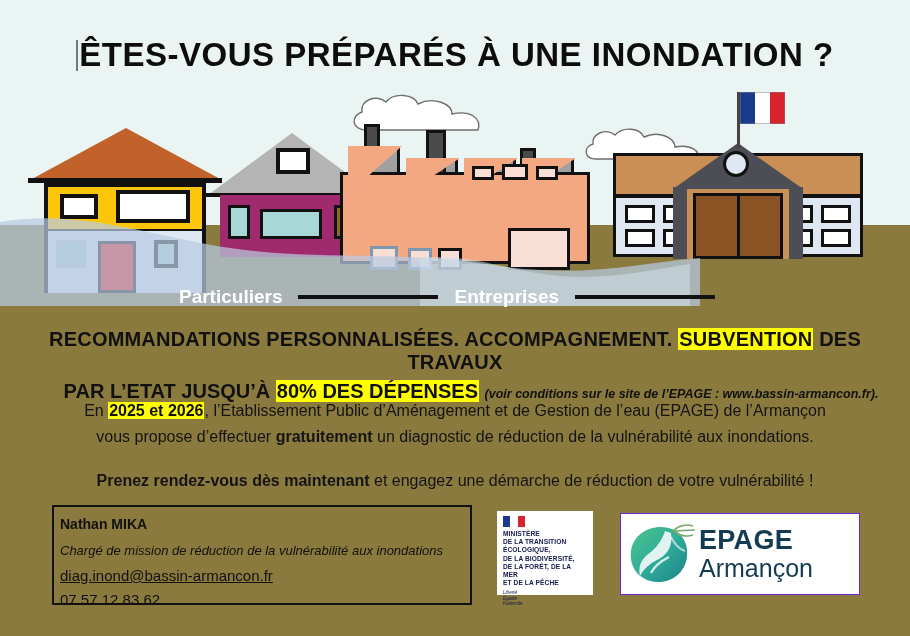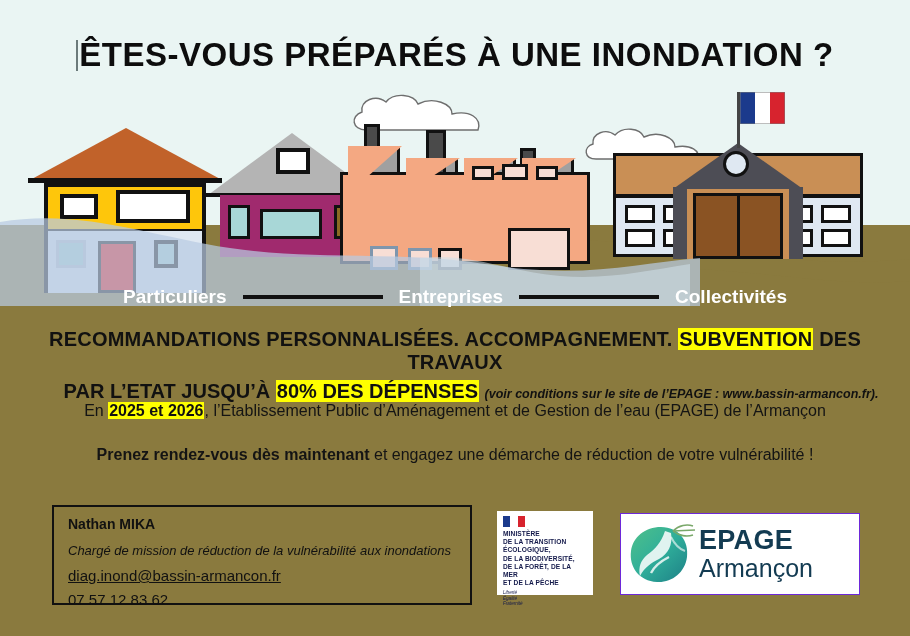--- a/index.html
+++ b/index.html
@@ -113,21 +113,21 @@
   .cond{font-size:12.5px;font-style:italic;font-weight:700;}
 
   
   .para{position:absolute;left:0;top:398px;width:910px;text-align:center;z-index:30;
     color:#141414;font-size:16px;line-height:26px;}
   .para .p2{margin-top:18px;}
   .b{font-weight:700;}
 
   
   .contact{position:absolute;left:52px;top:505px;width:420px;height:100px;
-    border:2px solid #111;box-sizing:border-box;padding:9px 14px;z-index:30;}
+    border:2px solid #111;box-sizing:border-box;padding:9px 6px;z-index:30;}
   .contact .nm{font-size:14px;font-weight:700;color:#111;}
   .contact .role{font-size:13px;font-style:italic;color:#111;margin-top:11px;}
   .contact .mail{font-size:15px;color:#111;margin-top:9px;text-decoration:underline;}
   .contact .tel{font-size:15px;color:#111;margin-top:7px;}
 
   
   .minis{position:absolute;left:497px;top:511px;width:96px;height:84px;background:#ffffff;z-index:30;
     padding:5px 6px;box-sizing:border-box;}
   .minis .fl{width:22px;height:11px;display:flex;margin-bottom:3px;}
   .minis .fl i{display:block;height:11px;}
@@ -253,36 +253,38 @@
 
   <div class="title">
     <span class="caret"></span><span>ÊTES-VOUS PRÉPARÉS À UNE INONDATION ?</span>
   </div>
 
   <div class="labels">
     <span class="lbl">Particuliers</span>
     <span class="connector"></span>
     <span class="lbl">Entreprises</span>
     <span class="connector"></span>
-    <span class="lbl">Collectivités</span>
   </div>
 
   <div class="reco">
     <div class="l1">
       <span>RECOMMANDATIONS PERSONNALISÉES. ACCOMPAGNEMENT. </span><span class="hl">SUBVENTION</span><span> DES TRAVAUX</span>
     </div>
     <div class="l2">
       <span>PAR L’ETAT JUSQU’À </span><span class="hl">80% DES DÉPENSES</span>
       <span class="cond">(voir conditions sur le site de l’EPAGE : www.bassin-armancon.fr).</span>
     </div>
   </div>
 
   <div class="para">
     <div class="p1">
       <span>En </span><span class="hl b">2025 et 2026</span><span>, l’Etablissement Public d’Aménagement et de Gestion de l’eau (EPAGE) de l’Armançon</span>
+    </div>
+    <div class="p1b">
+      <span>vous propose d’effectuer </span><span class="b">gratuitement</span><span> un diagnostic de réduction de la vulnérabilité aux inondations.</span>
     </div>
     <div class="p2">
       <span class="b">Prenez rendez-vous dès maintenant</span><span> et engagez une démarche de réduction de votre vulnérabilité !</span>
     </div>
   </div>
 
   <div class="contact">
     <div class="nm">Nathan MIKA</div>
     <div class="role">Chargé de mission de réduction de la vulnérabilité aux inondations</div>
     <div class="mail">diag.inond@bassin-armancon.fr</div>

